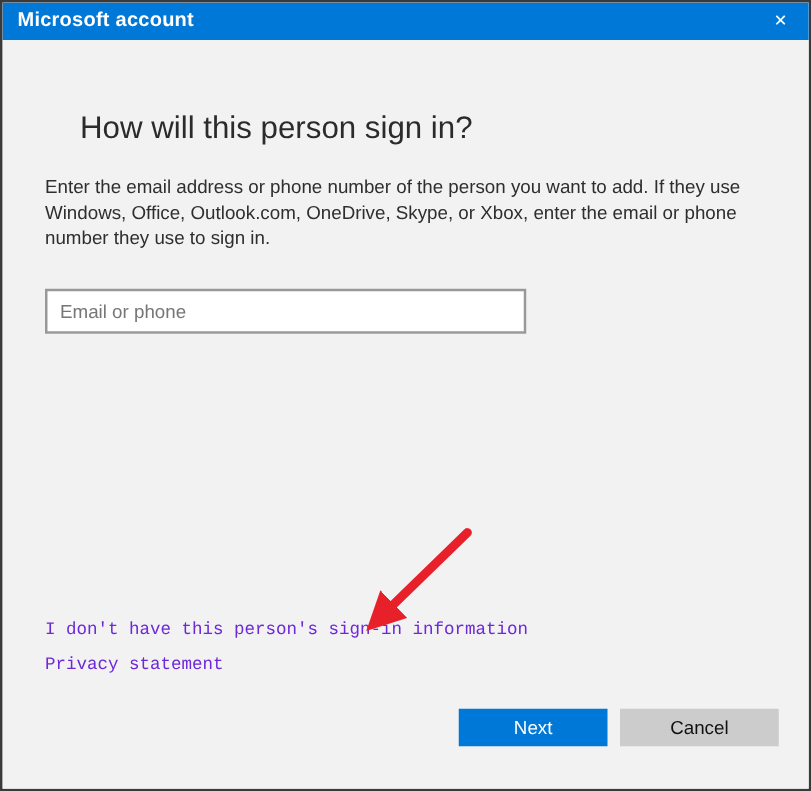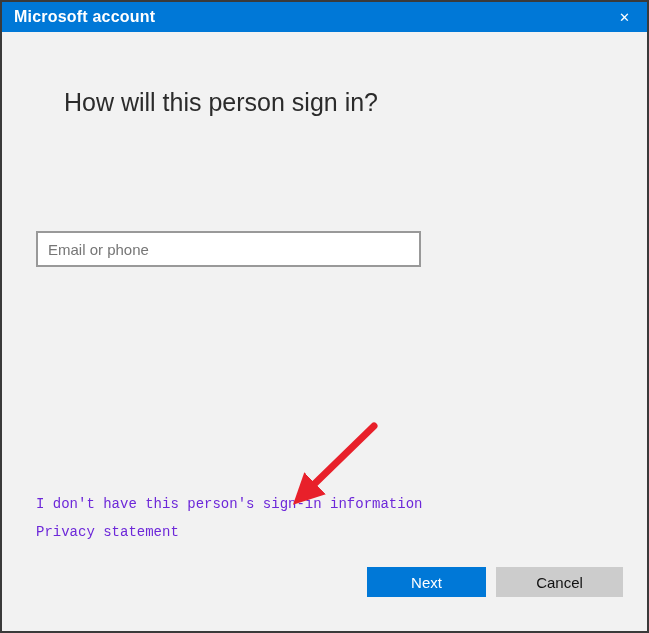--- a/index.html
+++ b/index.html
@@ -131,20 +131,21 @@
     <span class="titlebar-text">Microsoft account</span>
     <div class="close-btn">
       <span>✕</span>
     </div>
   </div>
 
   <div class="content">
 
     <h1 class="heading">How will this person sign in?</h1>
 
+    <p class="description">Enter the email address or phone number of the person you want to add. If they use Windows, Office, Outlook.com, OneDrive, Skype, or Xbox, enter the email or phone number they use to sign in.</p>
 
     <input class="email-input" type="text" placeholder="Email or phone" style="">
 
     <a class="link link-signin">I don't have this person's sign-in information</a>
 
     <a class="link link-privacy">Privacy statement</a>
 
     <svg class="arrow-annotation" viewBox="0 0 100 96" width="100" height="96">
       <defs>
         <marker id="ah" markerWidth="4.4" markerHeight="4.4" refX="2.6" refY="2.2" orient="auto">

